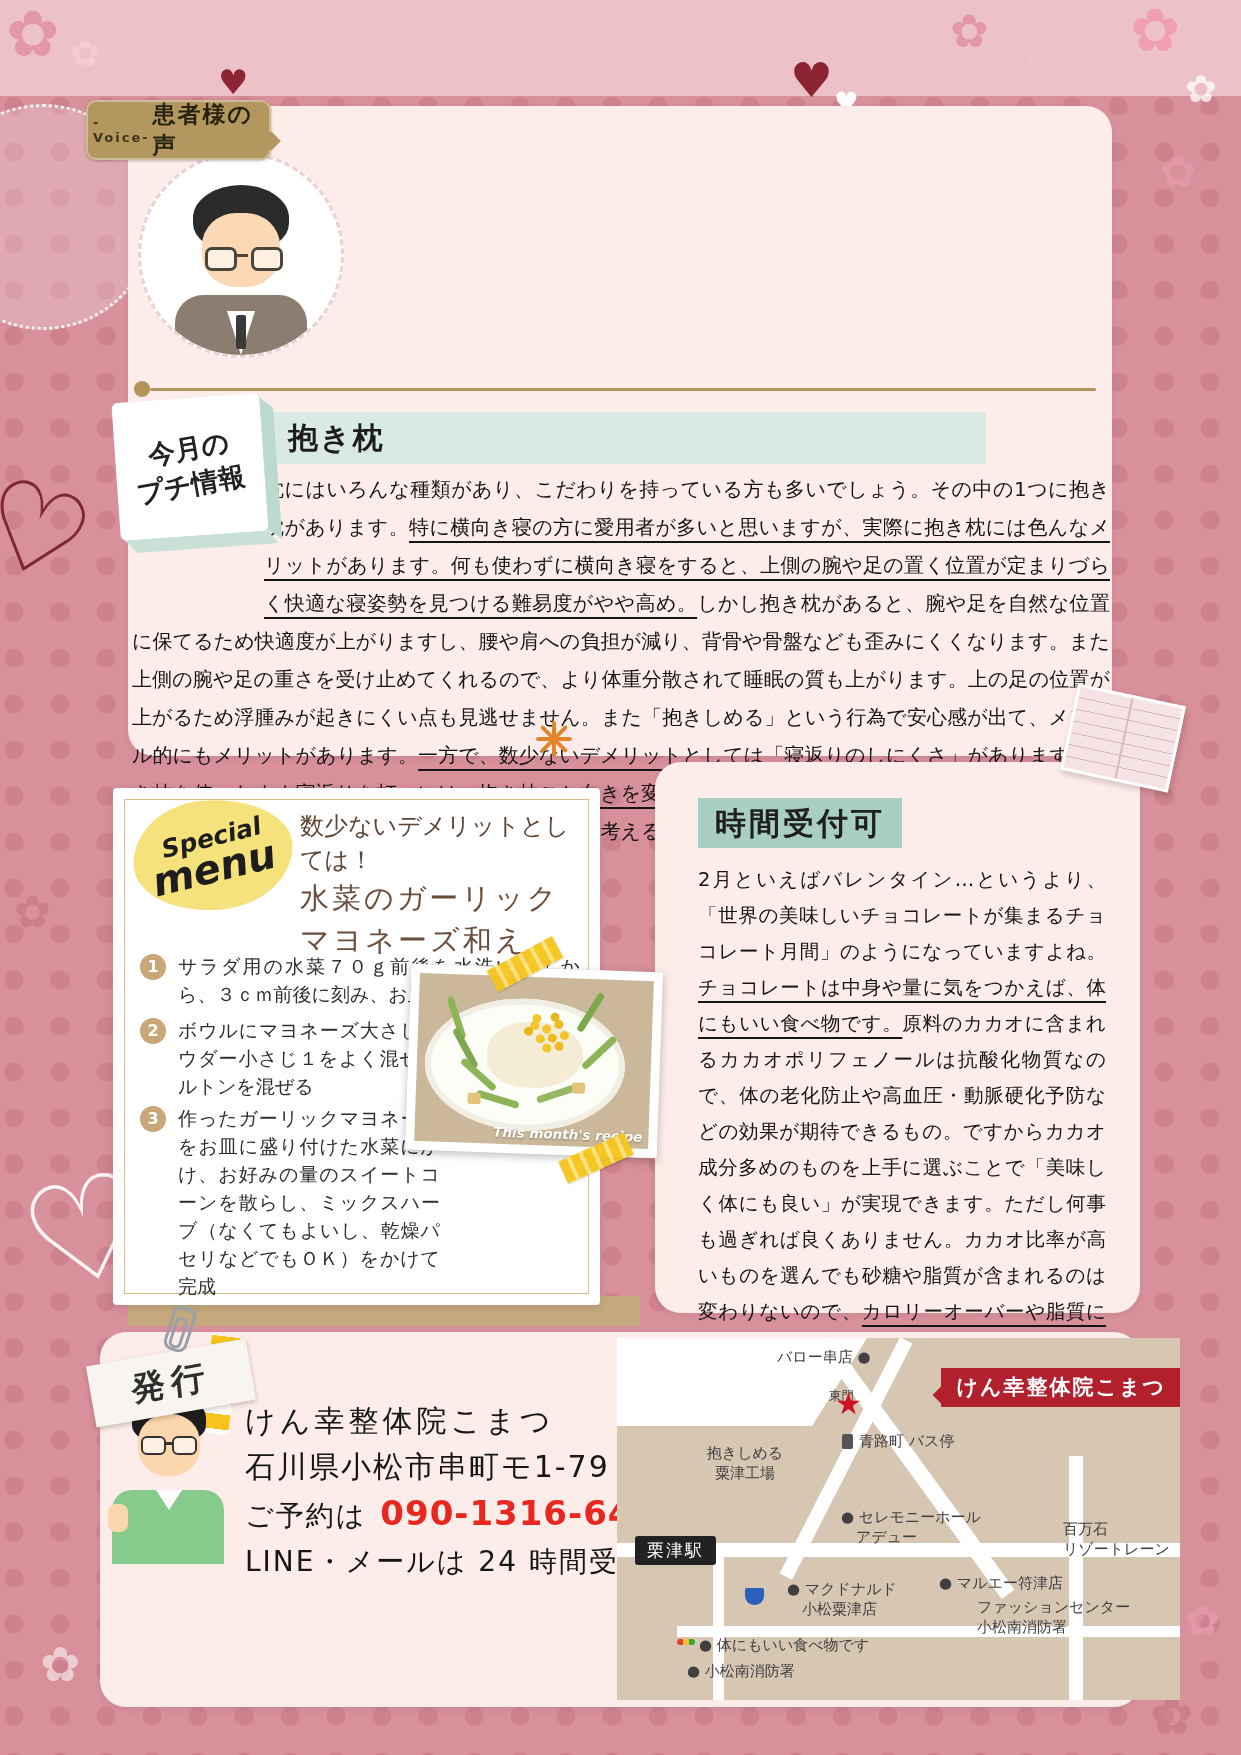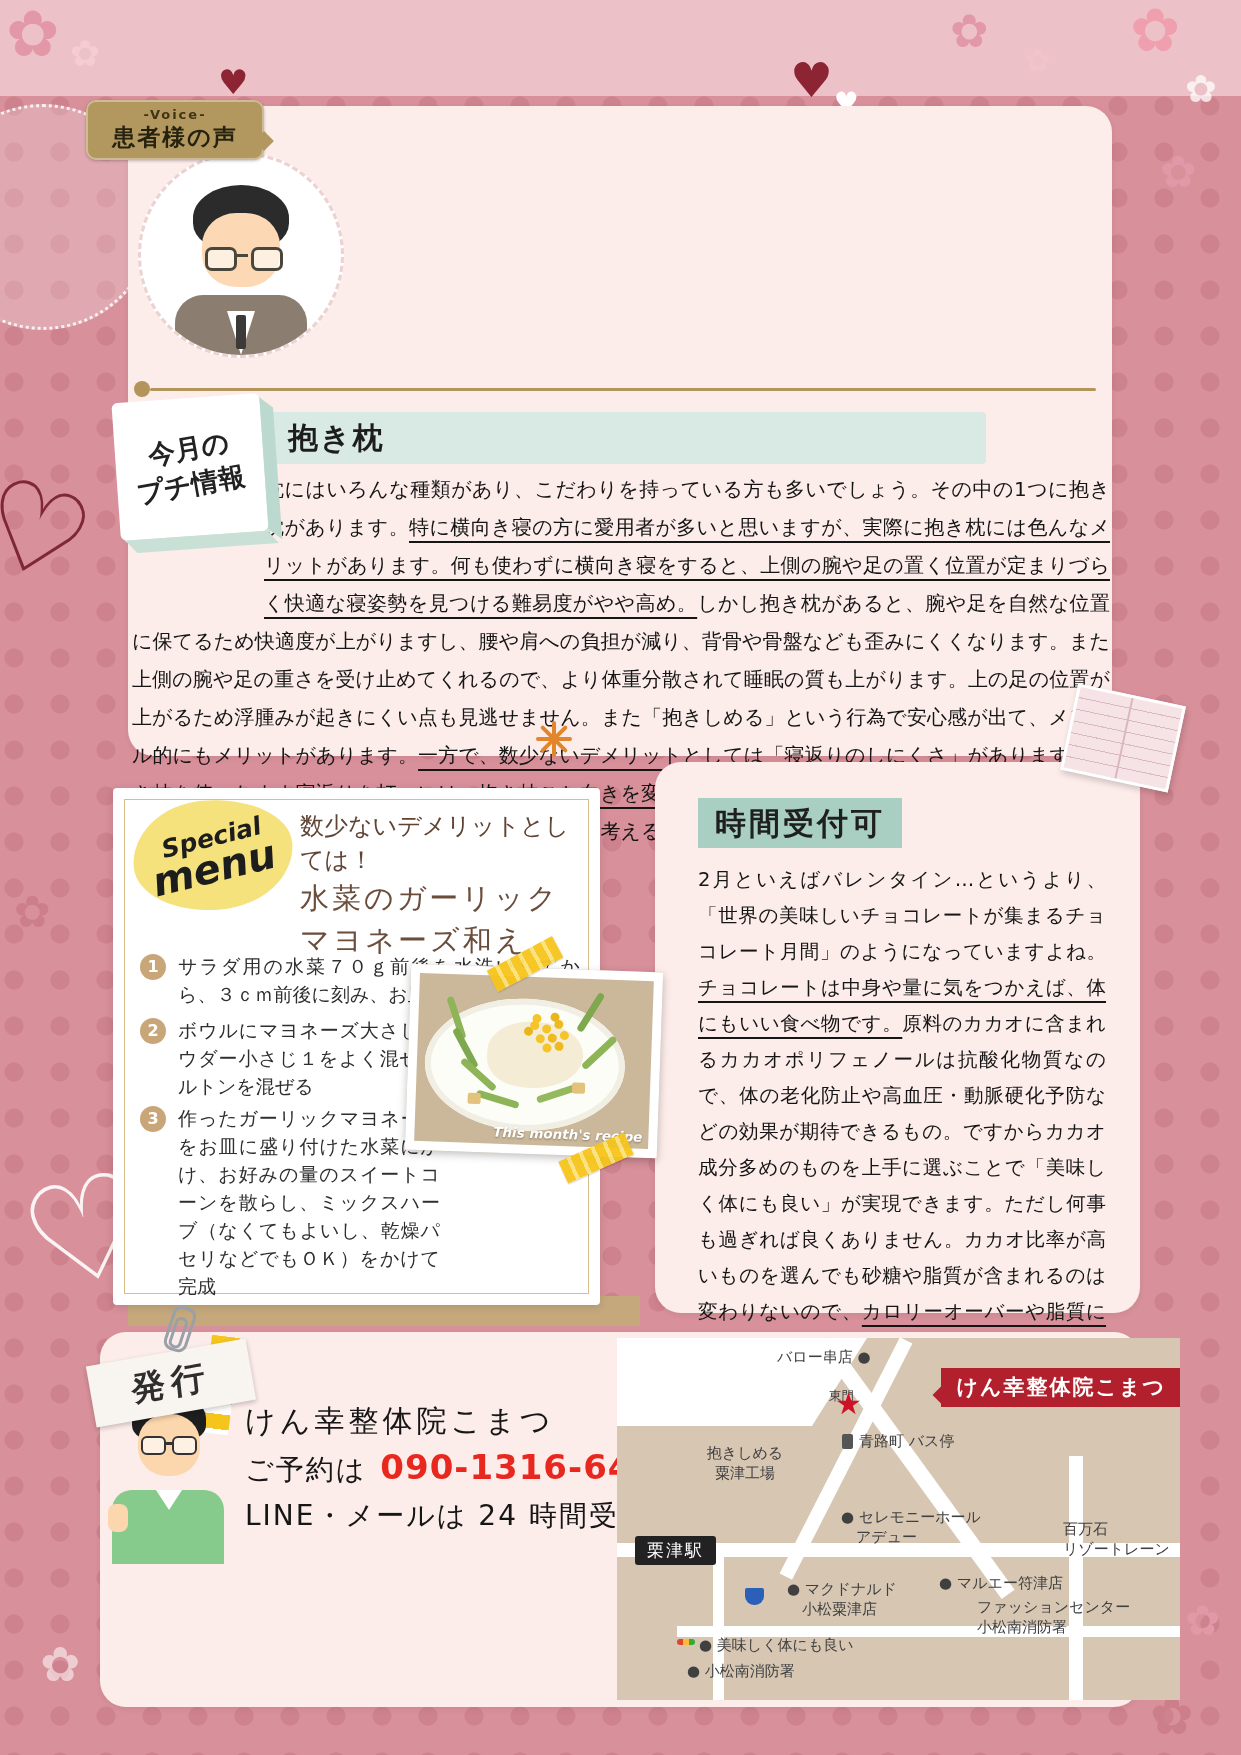--- a/index.html
+++ b/index.html
@@ -14,21 +14,21 @@
   .fl::before{content:"✿";}
   .fl{color:#e298a6;line-height:1;}
   .heart::before{content:"♥";}
   .heart-o::before{content:"♡";}
   .lace{border:3px dotted rgba(255,255,255,.85);border-radius:50%;background:rgba(255,255,255,.22);}
   
   .panel{background:#fcecea;border-radius:26px;box-shadow:0 2px 6px rgba(0,0,0,.06);}
   
   .voice-badge{left:86px;top:100px;width:178px;height:60px;background:#b2985f;border-radius:10px;
     box-shadow:inset 0 0 0 2px rgba(255,255,255,.35),0 1px 3px rgba(0,0,0,.25);
-    display:flex;flex-direction:column;align-items:center;justify-content:center;z-index:6;}
+    display:flex;flex-direction:row;align-items:center;justify-content:center;z-index:6;padding-left:7px;}
   .voice-badge .tag{font-size:13px;font-weight:bold;color:#3f3317;letter-spacing:2px;}
   .voice-badge .lbl{font-size:23px;font-weight:bold;color:#27220f;letter-spacing:2px;}
   .voice-badge::after{content:"";position:absolute;right:-7px;bottom:12px;width:14px;height:14px;background:#b2985f;transform:rotate(45deg);}
   
   .avatar{left:138px;top:152px;width:200px;height:200px;background:#fff;border:3px dashed #ecd2d2;border-radius:50%;overflow:hidden;z-index:5;}
   .p-hair{position:absolute;left:52px;top:30px;width:96px;height:66px;background:#2b2b2b;border-radius:50% 50% 42% 42%;}
   .p-face{position:absolute;left:61px;top:58px;width:78px;height:74px;background:#fcd9b4;border-radius:44%;}
   .p-glass{position:absolute;top:92px;width:26px;height:18px;border:3px solid #4b463c;border-radius:7px;background:rgba(255,255,255,.6);}
   .p-bridge{position:absolute;left:95px;top:99px;width:12px;height:3px;background:#4b463c;}
   .p-suit{position:absolute;left:34px;bottom:0;width:132px;height:60px;background:#8b7d6f;border-radius:28px 28px 0 0;}
@@ -261,20 +261,21 @@
     <div class="d-glass" style="left:33px;"></div>
     <div class="d-glass" style="left:64px;"></div>
     <div class="d-bridge"></div>
     <div class="d-shirt"></div>
     <div class="d-collar"></div>
     <div class="d-thumb"></div>
   </div>
 
   <div class="abs clinic-info">
     <div class="name">けん幸整体院こまつ</div>
+    <div class="addr">石川県小松市串町モ1-79</div>
     <div class="phone-row">
       <span>ご予約は</span><span class="phone">090-1316-6437</span>
     </div>
     <div class="hours">LINE・メールは 24 時間受付可</div>
   </div>
 
   <div class="abs map">
 
     <div class="road" style="left:0;top:0;width:250px;height:88px;transform:skewX(-32deg);transform-origin:top left;"></div>
     <div class="road" style="left:222px;top:-12px;width:14px;height:265px;transform:rotate(27deg);"></div>
@@ -298,17 +299,17 @@
 粟津工場</div>
     <div class="map-label" style="left:224px;top:170px;">● セレモニーホール
 　アデュー</div>
     <div class="map-label" style="left:446px;top:182px;">百万石
 リゾートレーン</div>
     <div class="map-label" style="left:170px;top:242px;">● マクドナルド
 　小松粟津店</div>
     <div class="map-label" style="left:322px;top:236px;">● マルエー符津店</div>
     <div class="map-label" style="left:360px;top:260px;">ファッションセンター
 小松南消防署</div>
-    <div class="map-label" style="left:82px;top:298px;">● 美味しく体にも良い</div>
+    <div class="map-label" style="left:82px;top:298px;">● 体にもいい食べ物です</div>
     <div class="map-label" style="left:70px;top:324px;">● 小松南消防署</div>
   </div>
 
 </div>
 
 </body></html>

